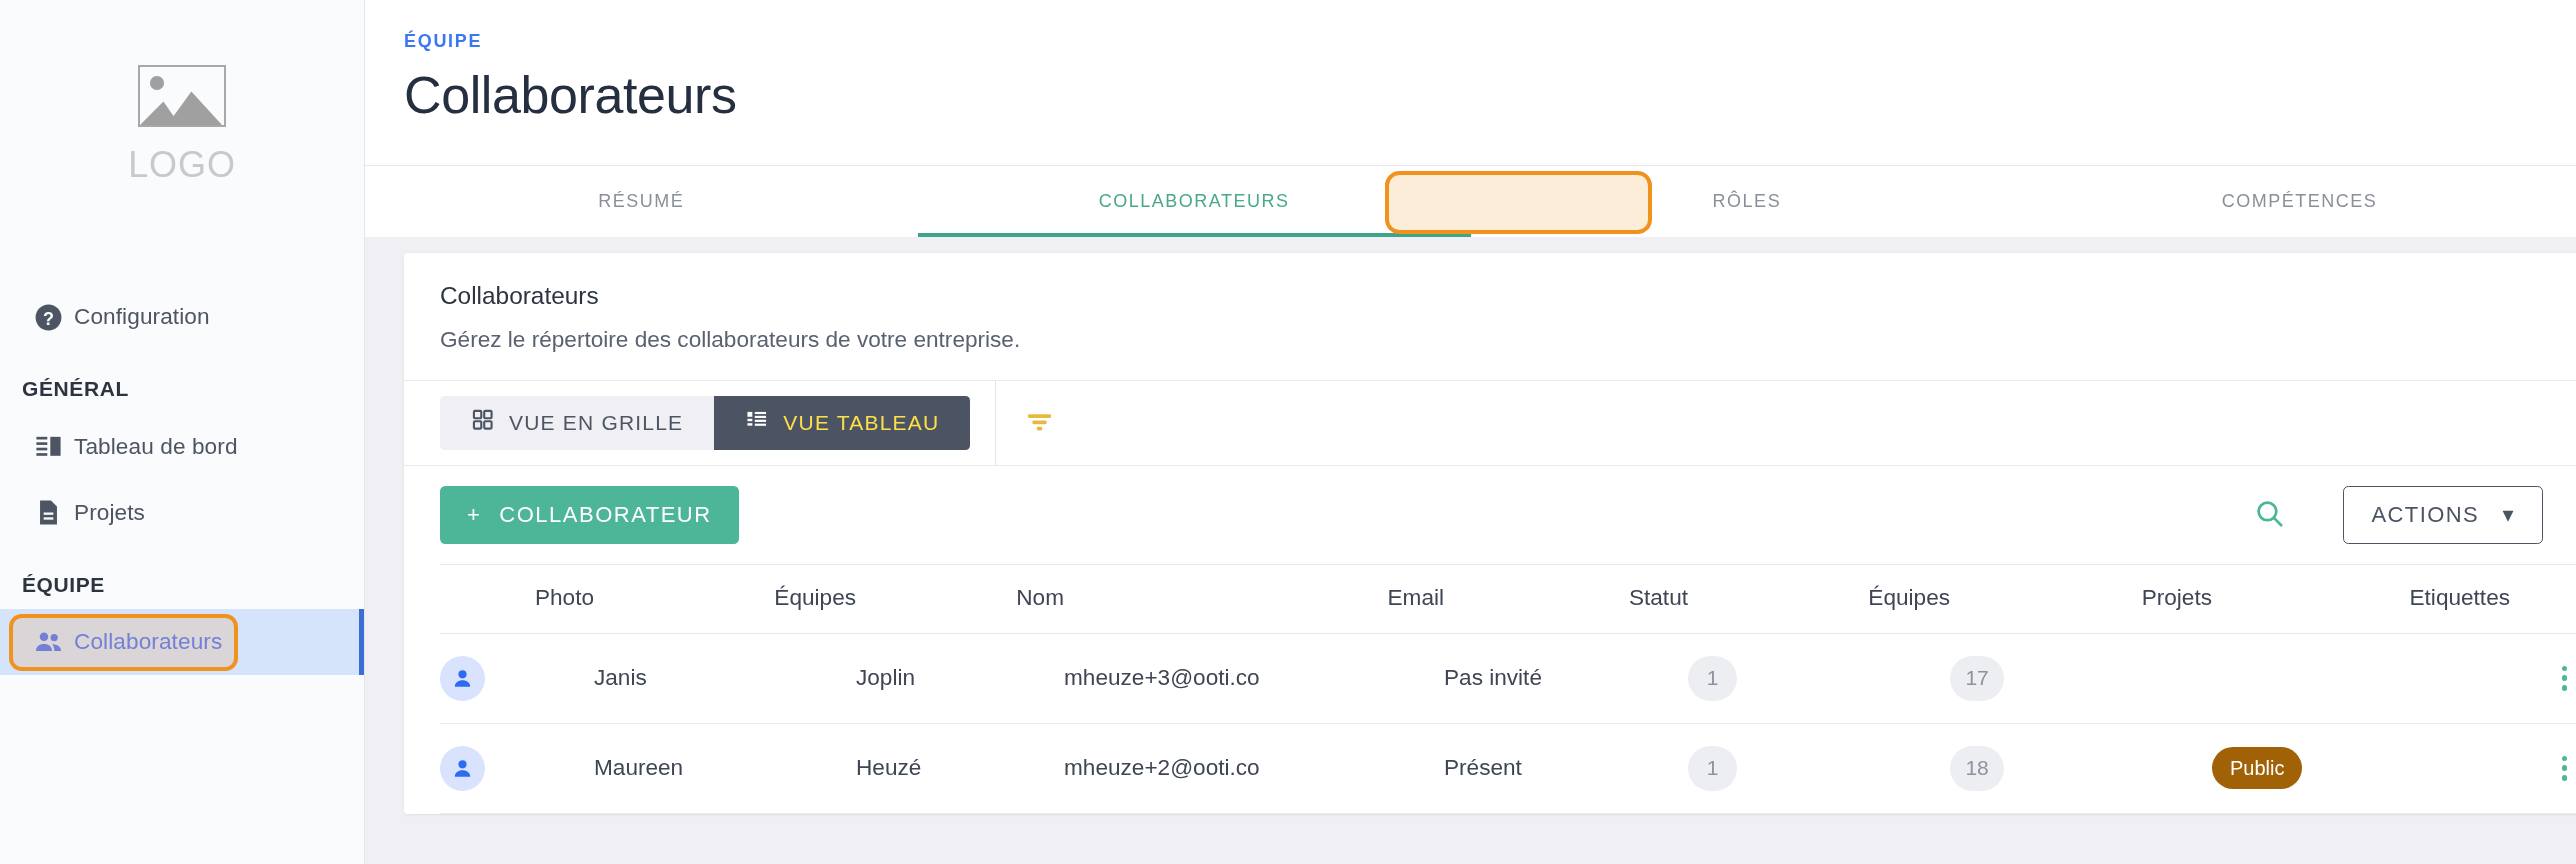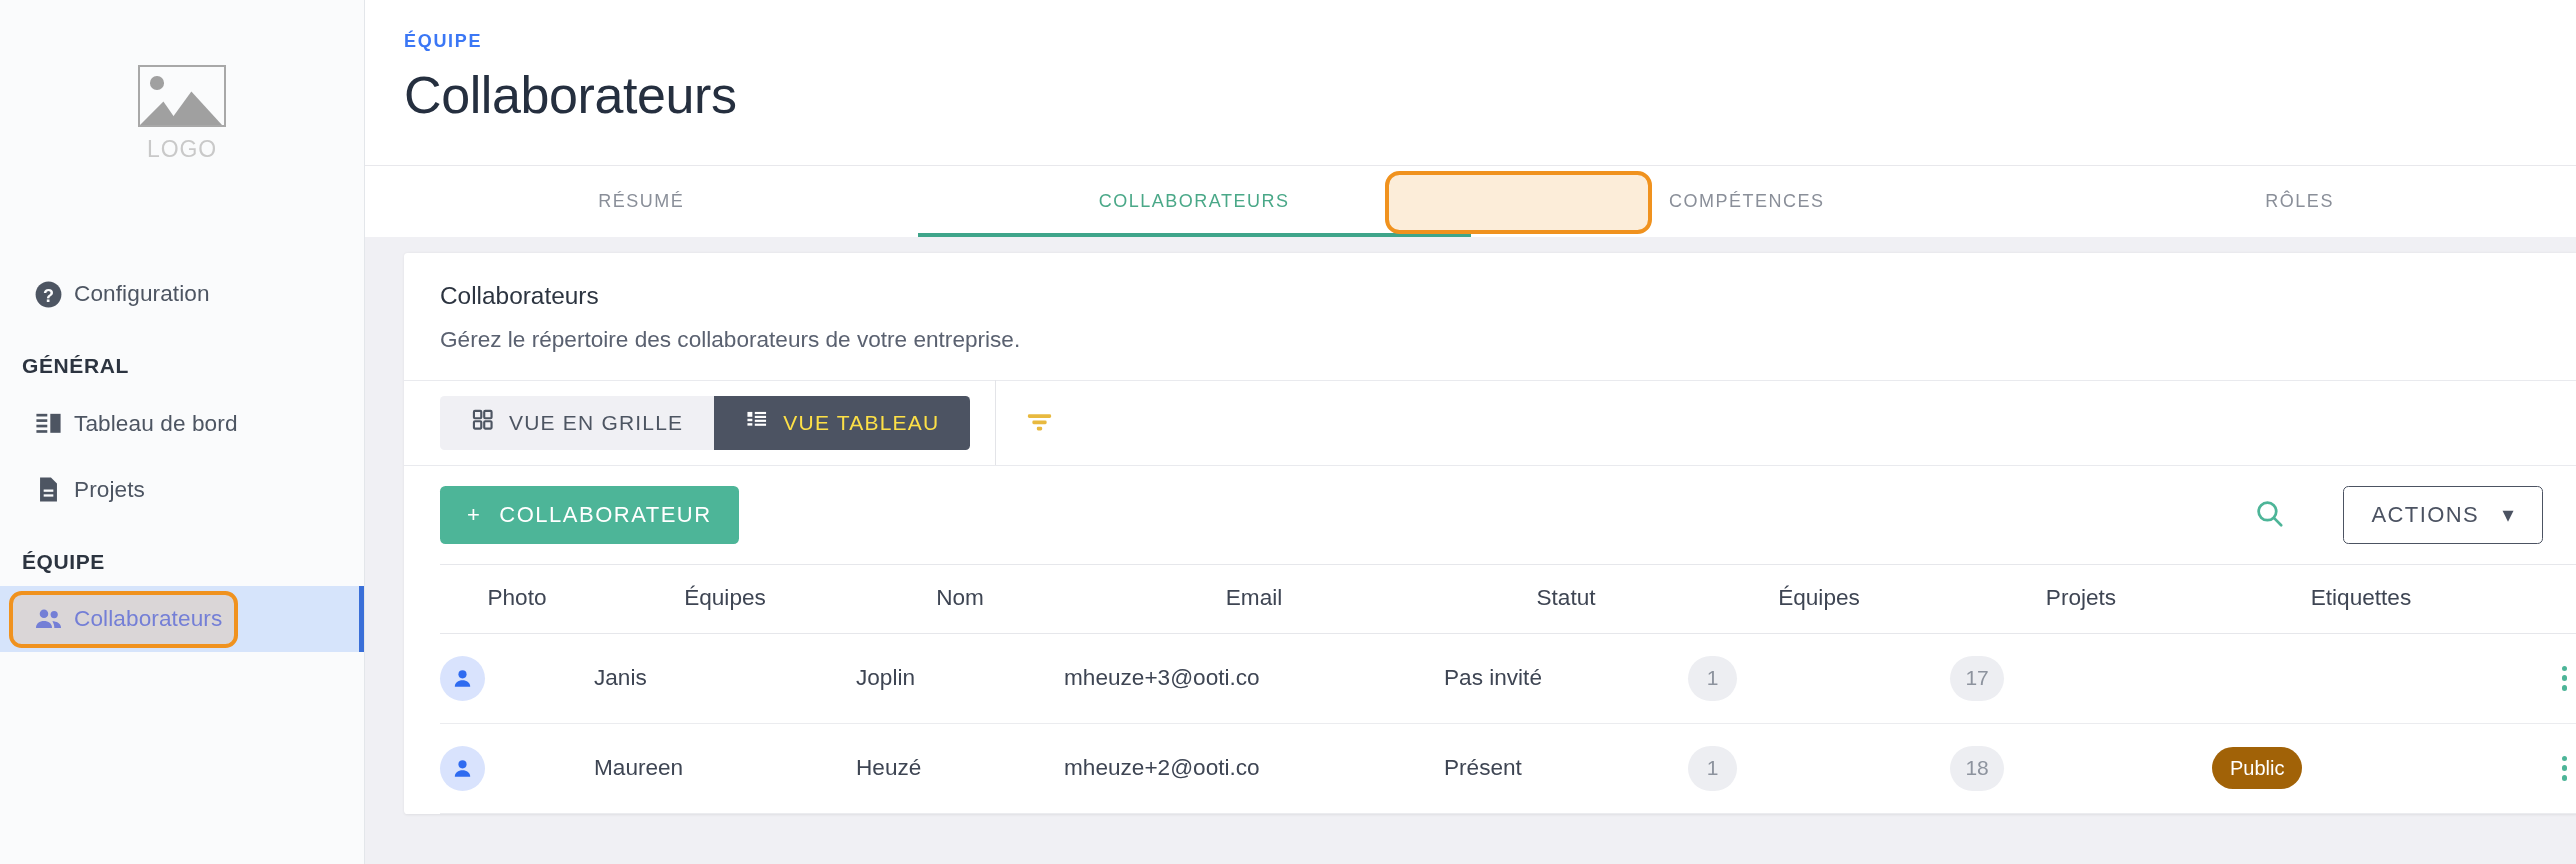--- a/index.html
+++ b/index.html
@@ -29,22 +29,22 @@
     position: relative; overflow: hidden;
     background: #fafbfc;
   }
   .logo-dot {
     position: absolute; left: 10px; top: 9px;
     width: 13.6px; height: 13.6px; border-radius: 50%;
     background: #a0a0a0;
   }
   .logo-mtn { position: absolute; left: 0; bottom: 0; width: 82px; height: 38px; }
   .logo-text {
-    margin-top: 9px;
-    font-size: 23px; letter-spacing: 0.9px;
+    margin-top: 17px;
+    font-size: 36px; letter-spacing: 0.9px;
     color: #c9c9c9; font-weight: 400;
   }
 
   .nav { margin-top: 98px; }
   .nav-item {
     display: flex; align-items: center;
     height: 66px;
     padding-left: 22px;
     cursor: pointer;
     position: relative;
@@ -195,21 +195,21 @@
     background: #ffffff; color: #4c5362;
     border: 1.8px solid #4c5362; border-radius: 5.4px;
     font-size: 22px; letter-spacing: 1.4px;
     font-family: "Liberation Sans", sans-serif;
     cursor: pointer;
   }
 
   .table-wrap { padding: 0 36px 0 36px; }
   table.grid { width: 100%; border-collapse: collapse; table-layout: fixed; }
   table.grid thead th {
-    text-align: center;
+    text-align: right;
     font-size: 22.6px; font-weight: 400;
     color: #3e4553;
     padding: 20px 0 22px 0;
     border-top: 0.9px solid #e6e7eb;
     border-bottom: 0.9px solid #e6e7eb;
   }
   table.grid tbody td {
     padding: 22px 0 22px 0;
     font-size: 22.6px; color: #3e4553;
     border-bottom: 0.9px solid #ebecef;
@@ -324,22 +324,22 @@
   <main class="main">
 
     <div class="page-header">
       <div class="eyebrow">ÉQUIPE</div>
       <h1 class="page-title">Collaborateurs</h1>
     </div>
 
     <div class="tabbar">
       <div class="tab">RÉSUMÉ</div>
       <div class="tab active">COLLABORATEURS</div>
+      <div class="tab">RÔLES</div>
       <div class="tab">COMPÉTENCES</div>
-      <div class="tab">RÔLES</div>
       <div class="tab-annot"></div>
     </div>
 
     <div class="content-pad">
       <section class="card">
 
         <div class="card-head">
           <div class="card-title">Collaborateurs</div>
           <div class="card-sub">Gérez le répertoire des collaborateurs de votre entreprise.</div>
         </div>

